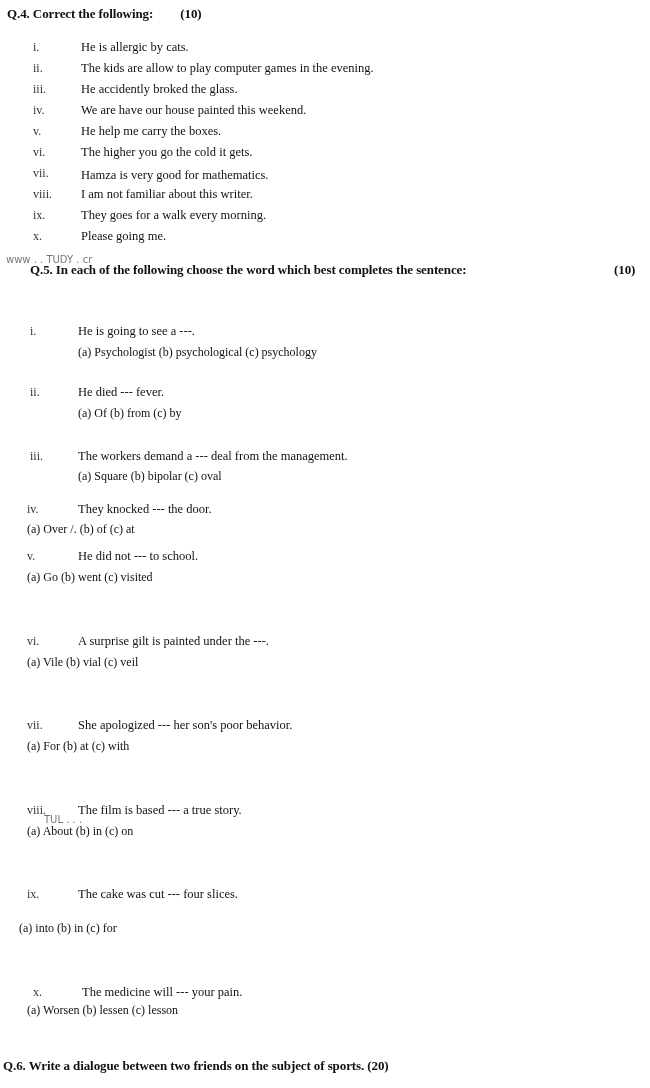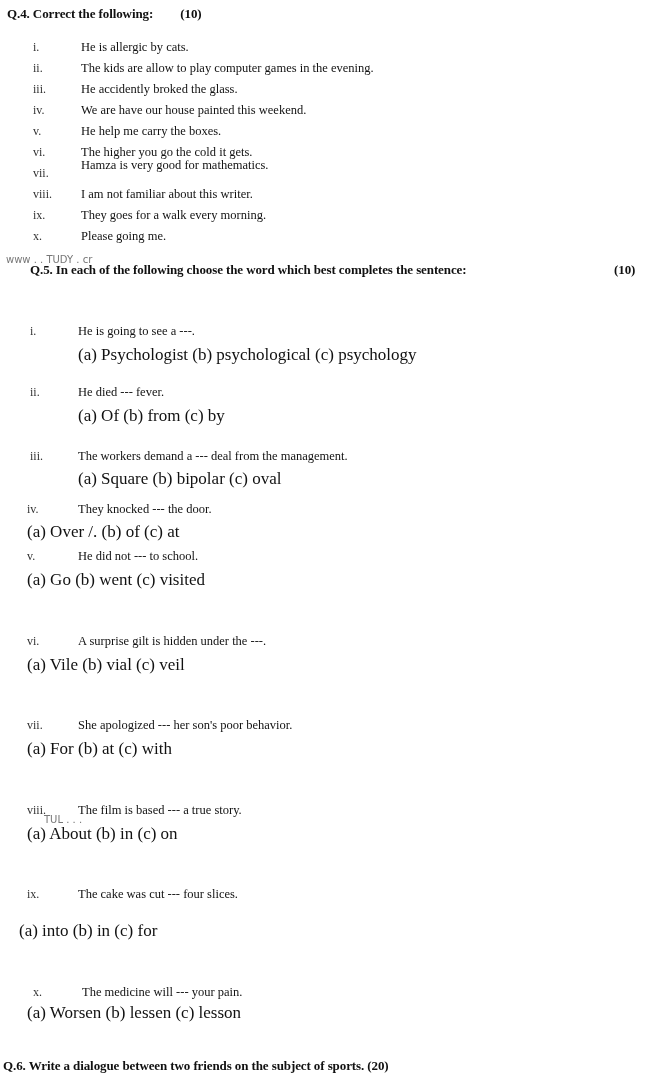--- a/index.html
+++ b/index.html
@@ -5,21 +5,21 @@
   html, body { margin: 0; padding: 0; background: #ffffff; }
   body {
     width: 650px; height: 1088px; position: relative; overflow: hidden;
     font-family: "Liberation Serif", "DejaVu Serif", serif;
     color: #111;
   }
   .abs { position: absolute; white-space: nowrap; }
   .qhead { font-weight: bold; font-size: 13px; letter-spacing: -0.1px; }
   .num { font-size: 12px; color: #333; }
   .txt { font-size: 12.5px; }
-  .opt { font-size: 17px; }
+  .opt { font-size: 12px; }
   .wm { font-family: "DejaVu Sans", sans-serif; font-size: 10px; color: #777; }
 </style>
 </head>
 <body>
 
 <div class="abs qhead" style="left:7px; top:6px;">
   <span>Q.4. Correct the following:</span>
   <span style="margin-left:24px;">(10)</span>
 </div>
 
@@ -35,21 +35,21 @@
 <div class="abs num" style="left:33px; top:103px;">iv.</div>
 <div class="abs txt" style="left:81px; top:103px;">We are have our house painted this weekend.</div>
 
 <div class="abs num" style="left:33px; top:124px;">v.</div>
 <div class="abs txt" style="left:81px; top:124px;">He help me carry the boxes.</div>
 
 <div class="abs num" style="left:33px; top:145px;">vi.</div>
 <div class="abs txt" style="left:81px; top:145px;">The higher you go the cold it gets.</div>
 
 <div class="abs num" style="left:33px; top:166px;">vii.</div>
-<div class="abs txt" style="left:81px; top:158px;">Hamza is very good for mathematics.</div>
+<div class="abs txt" style="left:81px; top:168px;">Hamza is very good for mathematics.</div>
 
 <div class="abs num" style="left:33px; top:187px;">viii.</div>
 <div class="abs txt" style="left:81px; top:187px;">I am not familiar about this writer.</div>
 
 <div class="abs num" style="left:33px; top:208px;">ix.</div>
 <div class="abs txt" style="left:81px; top:208px;">They goes for a walk every morning.</div>
 
 <div class="abs num" style="left:33px; top:229px;">x.</div>
 <div class="abs txt" style="left:81px; top:229px;">Please going me.</div>
 
@@ -74,21 +74,21 @@
 
 <div class="abs num" style="left:27px; top:502px;">iv.</div>
 <div class="abs txt" style="left:78px; top:502px;text-align:right;">They knocked --- the door.</div>
 <div class="abs opt" style="left:27px; top:522px;">(a) Over /. (b) of   (c) at</div>
 
 <div class="abs num" style="left:27px; top:549px;">v.</div>
 <div class="abs txt" style="left:78px; top:549px;">He did not --- to school.</div>
 <div class="abs opt" style="left:27px; top:570px;">(a) Go   (b)  went    (c)  visited</div>
 
 <div class="abs num" style="left:27px; top:634px;">vi.</div>
-<div class="abs txt" style="left:78px; top:634px;">A surprise gilt is hidden under the ---.</div>
+<div class="abs txt" style="left:78px; top:634px;">A surprise gilt is painted under the ---.</div>
 <div class="abs opt" style="left:27px; top:655px;">(a) Vile   (b)  vial   (c)  veil</div>
 
 <div class="abs num" style="left:27px; top:718px;">vii.</div>
 <div class="abs txt" style="left:78px; top:718px;">She apologized --- her son's poor behavior.</div>
 <div class="abs opt" style="left:27px; top:739px;">(a) For  (b)  at   (c)  with</div>
 
 <div class="abs num" style="left:27px; top:803px;">viii.</div>
 <div class="abs wm" style="left:44px; top:814px;">TUL . . .</div>
 <div class="abs txt" style="left:78px; top:803px;">The film is based --- a true story.</div>
 <div class="abs opt" style="left:27px; top:824px;">(a) About    (b)  in    (c) on</div>

